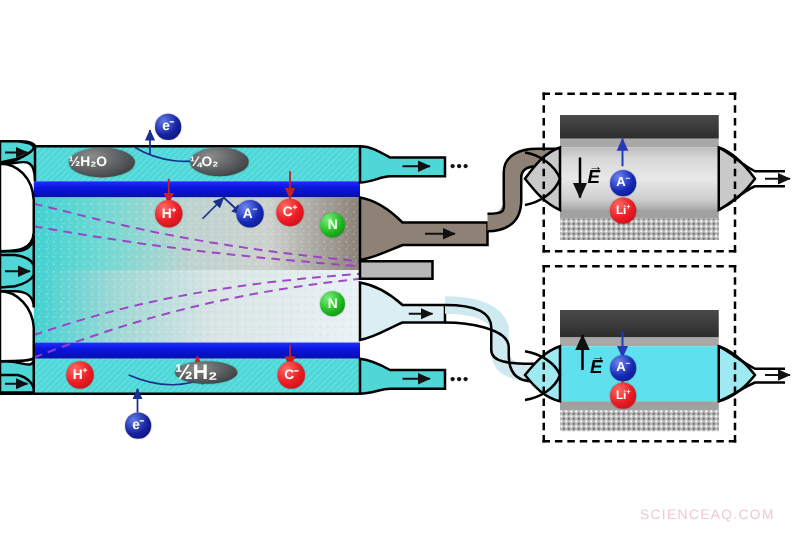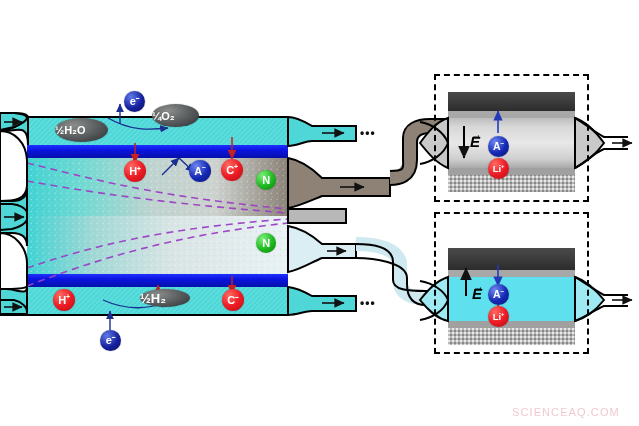--- a/index.html
+++ b/index.html
@@ -265,21 +265,21 @@
     </g>
 
   </svg>
 
   <div class="dash-box" style="left:434px;top:74px;width:155px;height:128px;"></div>
   <div class="dash-box" style="left:434px;top:212px;width:155px;height:142px;"></div>
 
   <div class="mol" style="left:55px;top:118px;width:53px;height:24px;font-size:11px;">
     <span>½H₂O</span>
   </div>
-  <div class="mol" style="left:152px;top:104px;width:47px;height:23px;font-size:11px;">
+  <div class="mol" style="left:152px;top:118px;width:47px;height:23px;font-size:11px;">
     <span>¼O₂</span>
   </div>
   <div class="ion dkblue" style="left:124px;top:91px;width:21px;height:21px;font-size:11px;">
     <span>e⁻</span>
   </div>
 
   <div class="ion red" style="left:124px;top:160px;width:22px;height:22px;font-size:11px;">
     <span>H⁺</span>
   </div>
   <div class="ion blue" style="left:189px;top:160px;width:22px;height:22px;font-size:11px;">
@@ -292,21 +292,21 @@
   <div class="ion green" style="left:256px;top:170px;width:20px;height:20px;font-size:11px;">
     <span>N</span>
   </div>
   <div class="ion green" style="left:256px;top:233px;width:20px;height:20px;font-size:11px;">
     <span>N</span>
   </div>
 
   <div class="ion red" style="left:53px;top:289px;width:22px;height:22px;font-size:11px;">
     <span>H<sup>+</sup></span>
   </div>
-  <div class="mol" style="left:140px;top:289px;width:50px;height:18px;font-size:13px;">
+  <div class="mol" style="left:140px;top:289px;width:50px;height:18px;font-size:17px;">
     <span>½H₂</span>
   </div>
   <div class="ion red" style="left:222px;top:289px;width:22px;height:22px;font-size:11px;">
     <span>C⁻</span>
   </div>
   <div class="ion dkblue" style="left:100px;top:330px;width:21px;height:21px;font-size:11px;">
     <span>e⁻</span>
   </div>
 
   <div class="ellip" style="left:360px;top:126px;">

